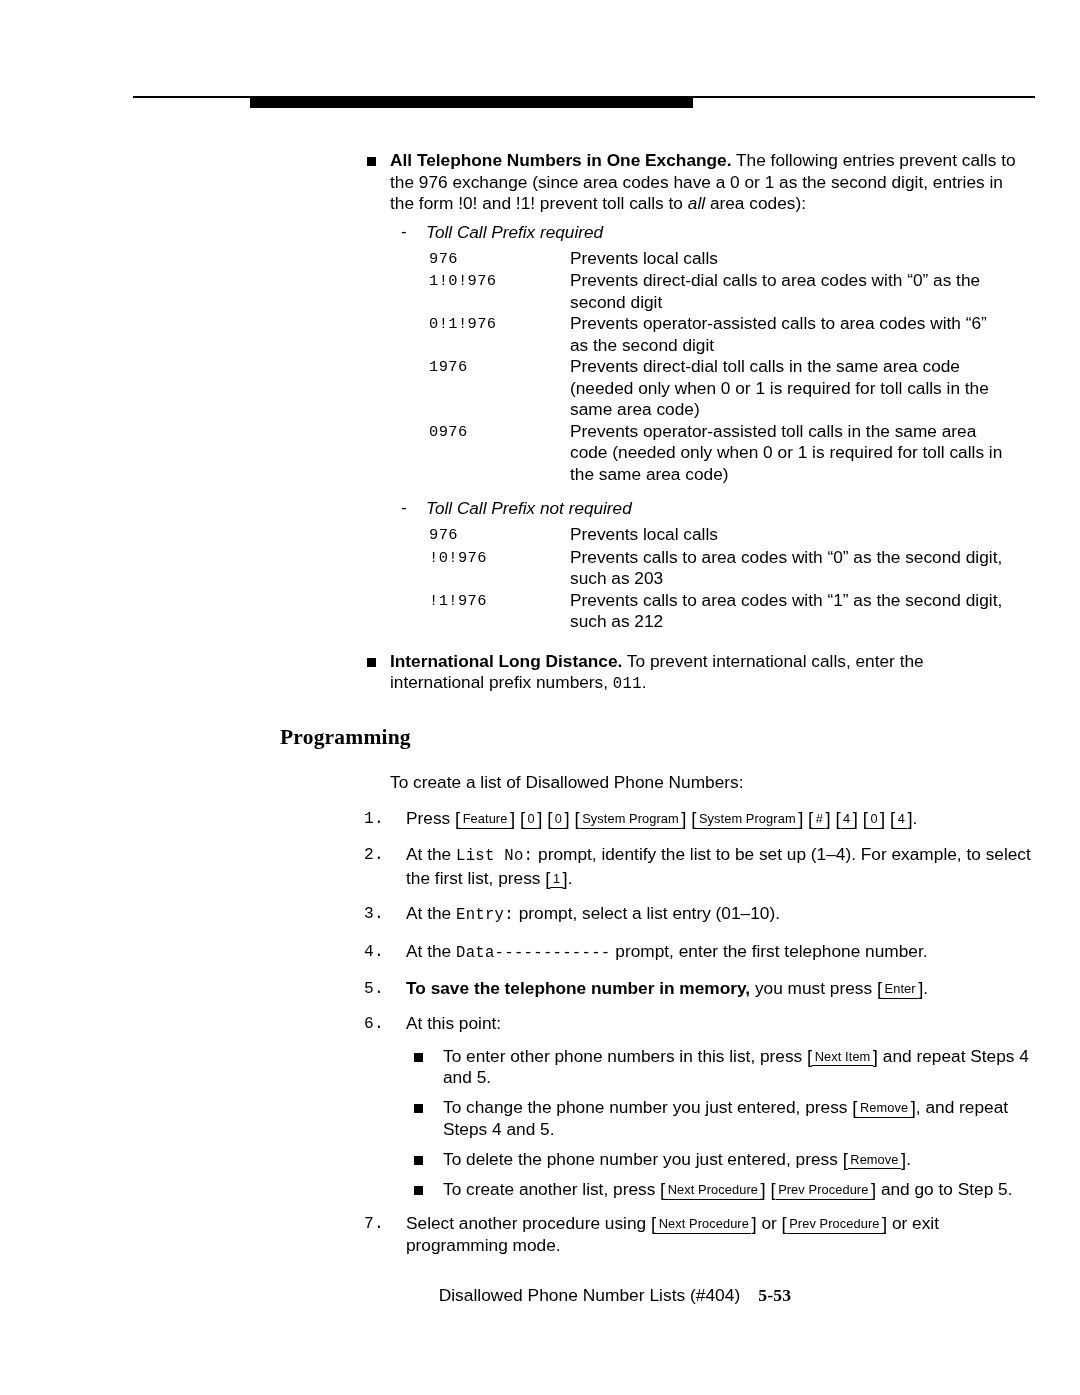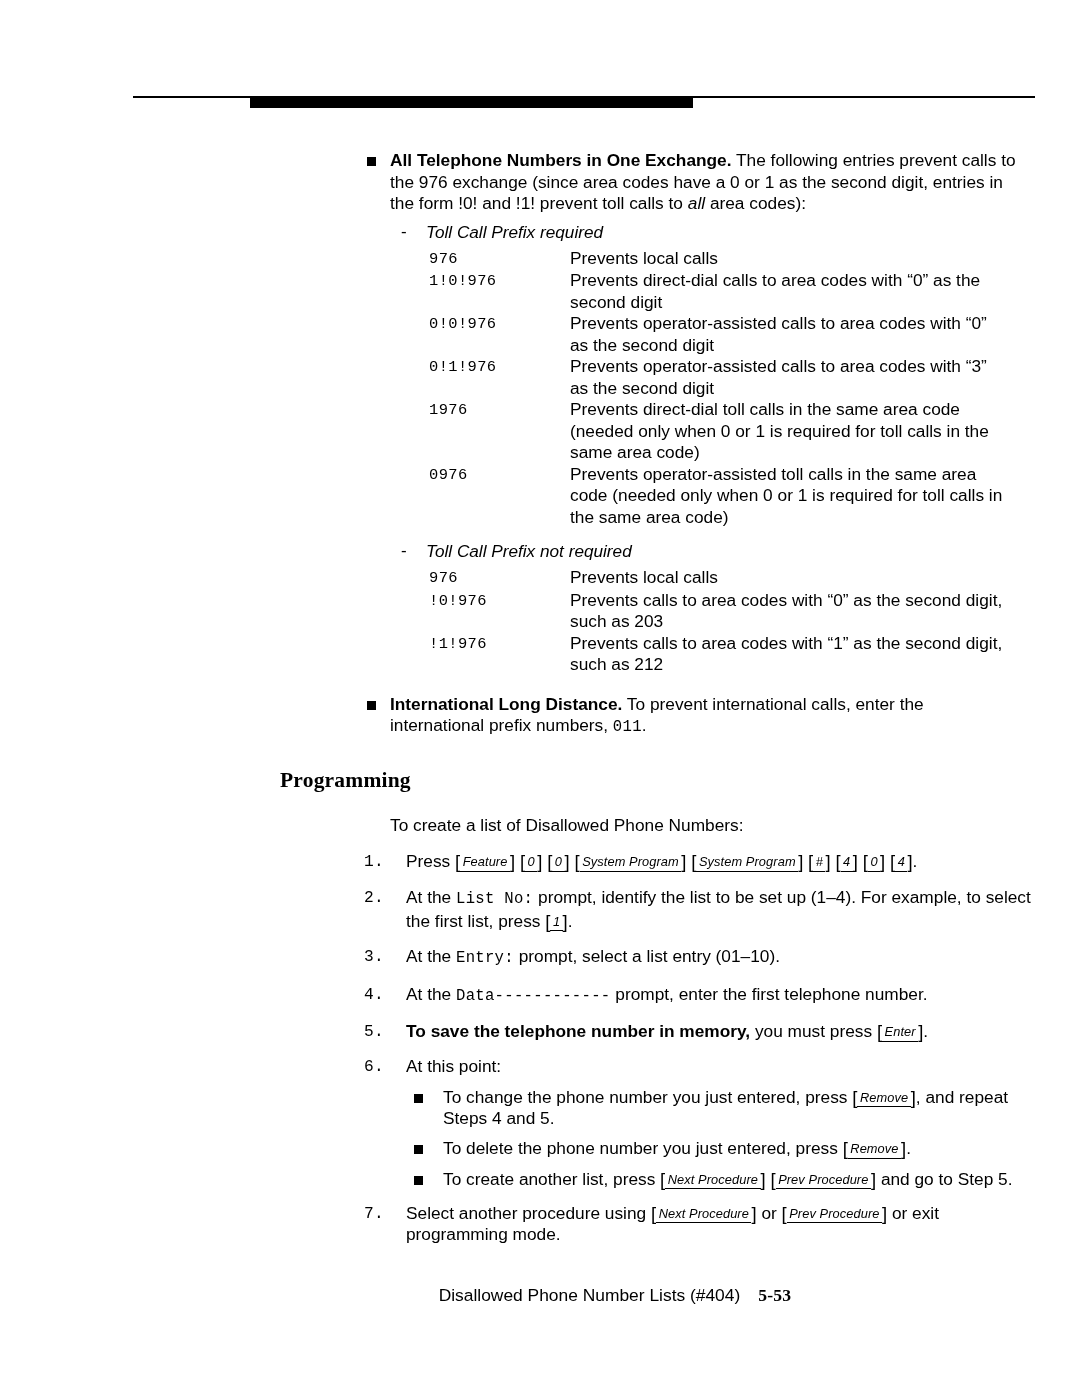--- a/index.html
+++ b/index.html
@@ -180,21 +180,20 @@
     display: inline-block;
     white-space: nowrap;
     font-size: 17px;
     line-height: 1;
   }
   .key .br {
     font-size: 18.5px;
     vertical-align: -1px;
   }
   .key .lbl {
-    font-style: italic;
     font-size: 12.8px;
     border-bottom: 1.3px solid #000;
     padding: 0 2.5px 1.5px 2.5px;
     letter-spacing: 0.1px;
     position: relative;
     top: -1px;
   }
 
   
   .footer {
@@ -245,26 +244,22 @@
       <tbody>
         <tr>
           <td class="code">976</td>
           <td class="desc">Prevents local calls</td>
         </tr>
         <tr>
           <td class="code">1!0!976</td>
           <td class="desc">Prevents direct-dial calls to area codes with “0” as the second digit</td>
         </tr>
         <tr>
-          <td class="code">0!0!976</td>
-          <td class="desc">Prevents operator-assisted calls to area codes with “0” as the second digit</td>
-        </tr>
-        <tr>
           <td class="code">0!1!976</td>
-          <td class="desc">Prevents operator-assisted calls to area codes with “3” as the second digit</td>
+          <td class="desc">Prevents operator-assisted calls to area codes with “6” as the second digit</td>
         </tr>
         <tr>
           <td class="code">1976</td>
           <td class="desc">Prevents direct-dial toll calls in the same area code (needed only when 0 or 1 is required for toll calls in the same area code)</td>
         </tr>
         <tr>
           <td class="code">0976</td>
           <td class="desc">Prevents operator-assisted toll calls in the same area code (needed only when 0 or 1 is required for toll calls in the same area code)</td>
         </tr>
       </tbody>
@@ -317,20 +312,23 @@
     </div>
 
     <div class="step" style="margin-top:14px;">
       <span class="num">5.</span><span class="bold">To save the telephone number in memory,</span><span> you must press </span><span class="key"><span class="br">[</span><span class="lbl">Enter</span><span class="br">]</span></span><span>.</span>
     </div>
 
     <div class="step" style="margin-top:13px;">
       <span class="num">6.</span><span>At this point:</span>
     </div>
 
+    <div class="sub-bullet" style="margin-top:11px;">
+      <span class="sq"></span><span>To enter other phone numbers in this list, press </span><span class="key"><span class="br">[</span><span class="lbl">Next Item</span><span class="br">]</span></span><span> and repeat Steps 4 and 5.</span>
+    </div>
 
     <div class="sub-bullet" style="margin-top:9px;">
       <span class="sq"></span><span>To change the phone number you just entered, press </span><span class="key"><span class="br">[</span><span class="lbl">Remove</span><span class="br">]</span></span><span>, and repeat Steps 4 and 5.</span>
     </div>
 
     <div class="sub-bullet" style="margin-top:9px;">
       <span class="sq"></span><span>To delete the phone number you just entered, press </span><span class="key"><span class="br">[</span><span class="lbl">Remove</span><span class="br">]</span></span><span>.</span>
     </div>
 
     <div class="sub-bullet" style="margin-top:9px;">

